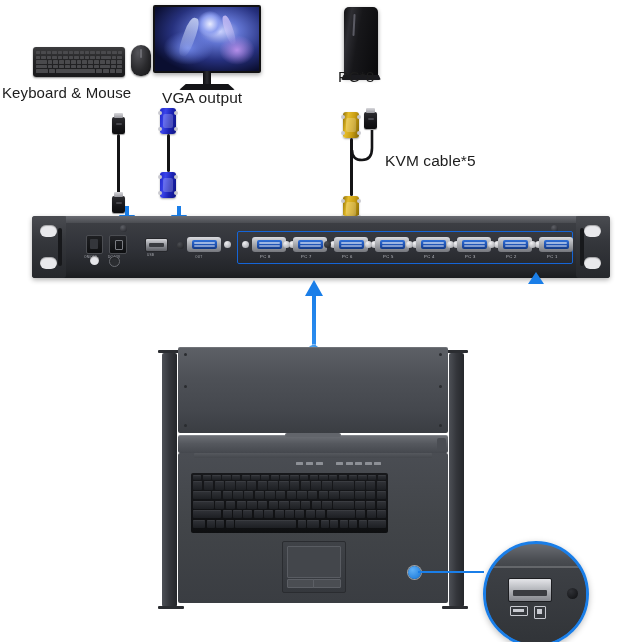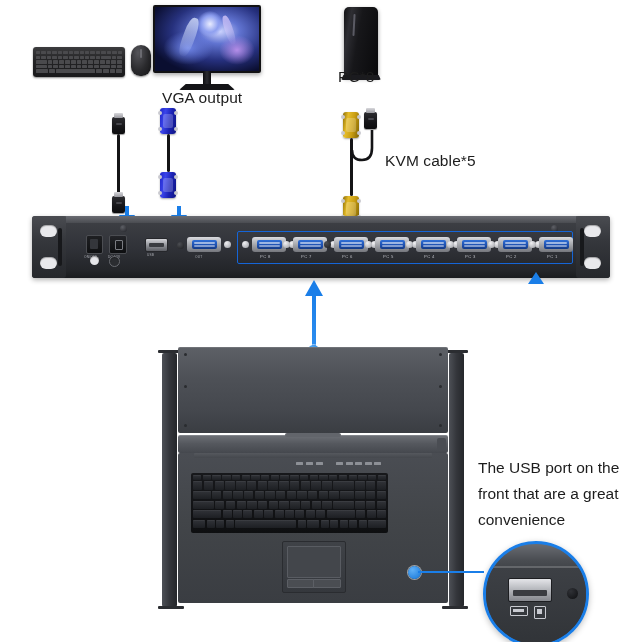--- a/index.html
+++ b/index.html
@@ -338,20 +338,21 @@
             <span class="kb-key sp"></span>
             <span class="kb-key"></span>
             <span class="kb-key"></span>
             <span class="kb-key"></span>
             <span class="kb-key"></span>
           </div>
       </div>
     </div>
   </div>
   <div class="abs mouse" style="left:131px;top:45px;"></div>
+  <div class="abs lbl lbl-km" style="left:2px;top:84px;">Keyboard &amp; Mouse</div>
 
   <div class="abs" style="left:153px;top:5px;">
     <div class="mon-screen">
       <div class="mon-art">
         <i style="left:44px;top:6px;width:26px;height:26px;background:radial-gradient(circle,#e9ecff 0%,#8fa0f0 45%,rgba(60,80,190,0) 72%);"></i>
         <i style="left:10px;top:26px;width:50px;height:34px;background:radial-gradient(ellipse,#6f85e6 0%,rgba(35,45,130,0) 70%);"></i>
         <i style="left:66px;top:30px;width:36px;height:30px;background:radial-gradient(ellipse,#b48de8 0%,rgba(70,40,130,0) 70%);"></i>
         <i style="left:30px;top:12px;width:12px;height:40px;background:linear-gradient(160deg,rgba(220,230,255,.8),rgba(120,140,230,0));border-radius:40%;transform:rotate(20deg);"></i>
         <i style="left:72px;top:10px;width:8px;height:30px;background:linear-gradient(200deg,rgba(230,210,255,.75),rgba(120,140,230,0));border-radius:40%;transform:rotate(-18deg);"></i>
       </div>
@@ -690,21 +691,20 @@
       </div>
 
       <div class="touchpad">
         <span class="pad"></span>
         <span class="btn l"></span>
         <span class="btn r"></span>
       </div>
     </div>
   </div>
 
-  <div class="abs callout" style="left:478px;top:455px;">The USB port on the front that are a great convenience</div>
 
   <div class="abs dot" style="left:408px;top:566px;"></div>
   <div class="abs leader" style="left:418px;top:571px;width:66px;"></div>
 
   <div class="abs inset" style="left:483px;top:541px;">
     <span class="seam"></span>
     <span class="panel"></span>
     <span class="usbslot">
         <i></i>
       </span>

